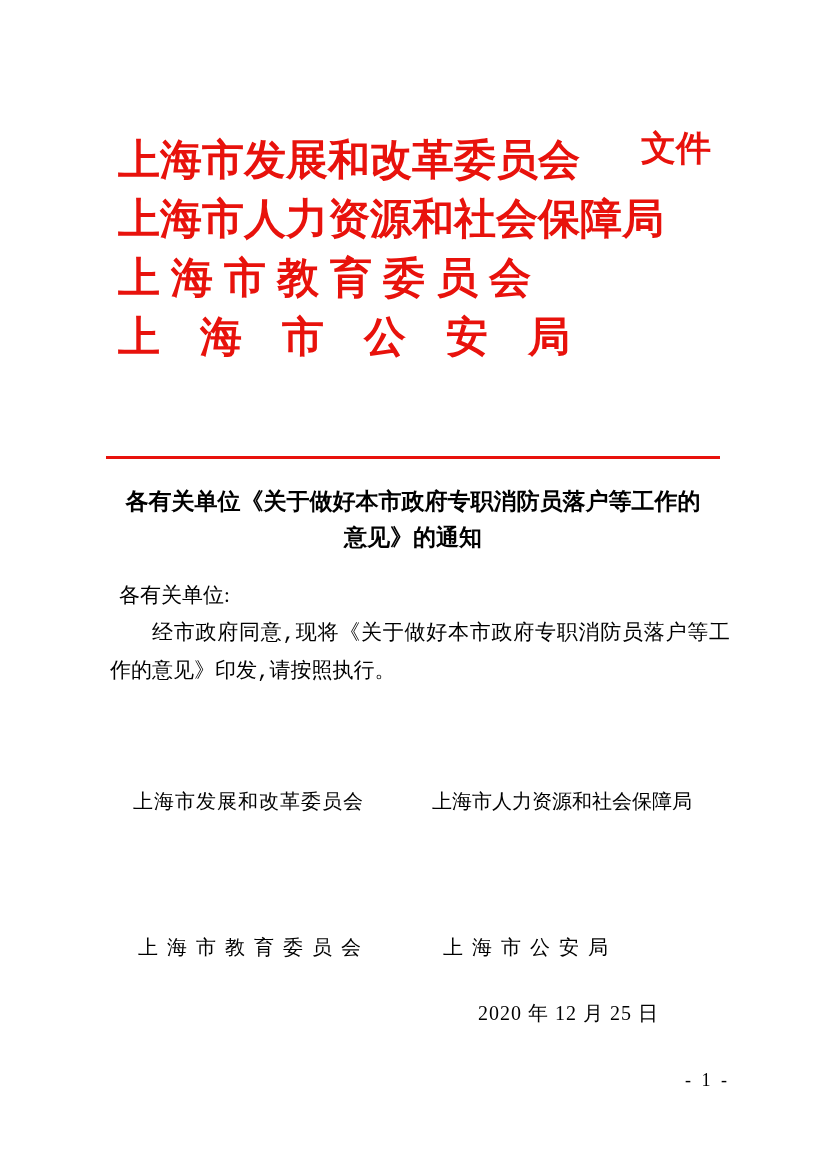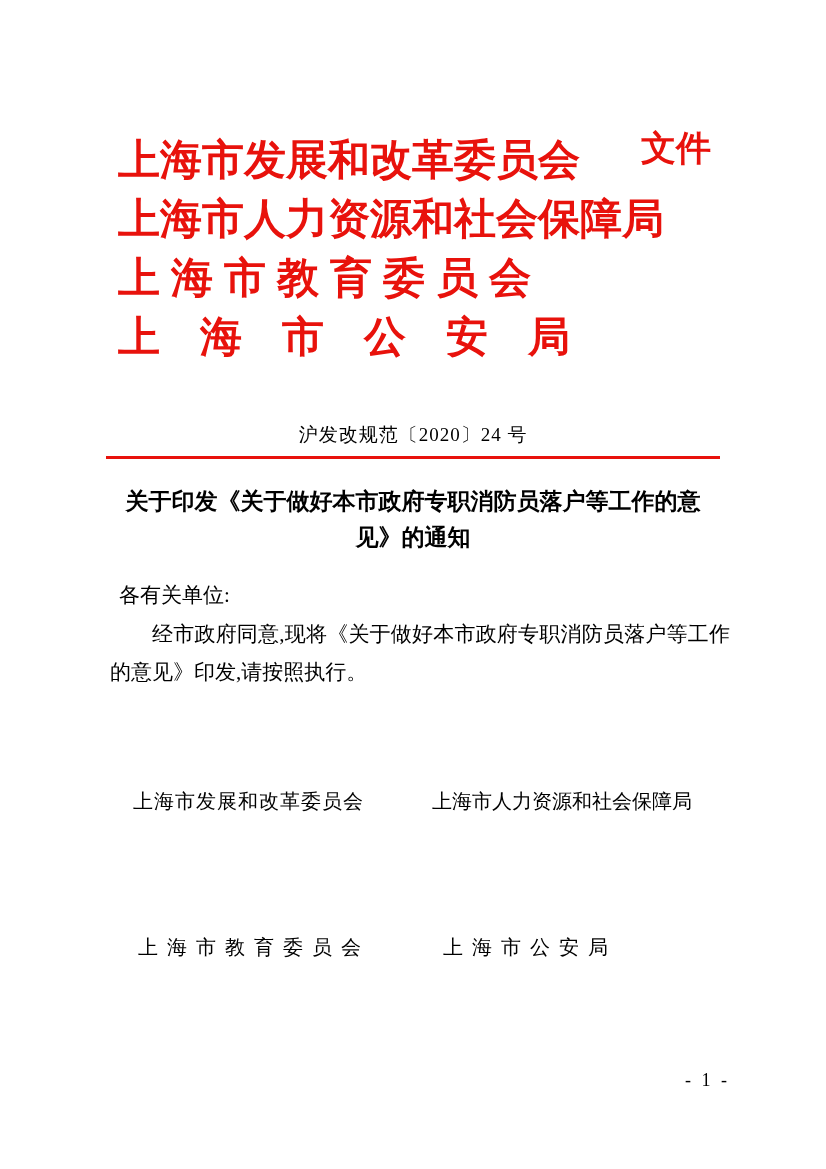--- a/index.html
+++ b/index.html
@@ -104,20 +104,21 @@
   }
   .body-para {
     position: absolute;
     left: 110px;
     right: 96px;
     top: 615px;
     font-size: 21px;
     line-height: 38px;
     text-align: justify;
     text-indent: 42px;
+    font-family: Liberation Mono, monospace;
   }
 
   
   .sig-row {
     position: absolute;
     left: 0;
     right: 0;
     font-size: 20px;
     line-height: 30px;
     white-space: nowrap;
@@ -172,36 +173,36 @@
 
   <div class="masthead">
     <div class="agency-line agency-1">上海市发展和改革委员会</div>
     <div class="agency-line agency-2">上海市人力资源和社会保障局</div>
     <div class="agency-line agency-3">上海市教育委员会</div>
     <div class="agency-line agency-4">上海市公安局</div>
   </div>
 
   <div class="wenjian">文件</div>
 
-  <div class="doc-number">沪发改规范〔2020〕24 号</div>
 
   <div class="red-rule"></div>
 
-  <div class="doc-title">关于印发《关于做好本市政府专职消防员落户等工作的意见》的通知</div>
+  <div class="doc-title">各有关单位《关于做好本市政府专职消防员落户等工作的意见》的通知</div>
 
   <div class="salutation">各有关单位:</div>
 
   <div class="body-para">经市政府同意,现将《关于做好本市政府专职消防员落户等工作的意见》印发,请按照执行。</div>
 
   <div class="sig-row sig-row-1">
     <span class="sig-left">上海市发展和改革委员会</span>
     <span class="sig-right">上海市人力资源和社会保障局</span>
   </div>
 
   <div class="sig-row sig-row-2">
     <span class="sig-left-2">上海市教育委员会</span>
     <span class="sig-right-2">上海市公安局</span>
   </div>
 
+  <div class="sig-date">2020 年 12 月 25 日</div>
 
   <div class="page-number">- 1 -</div>
 
 </div>
 
 </body></html>

